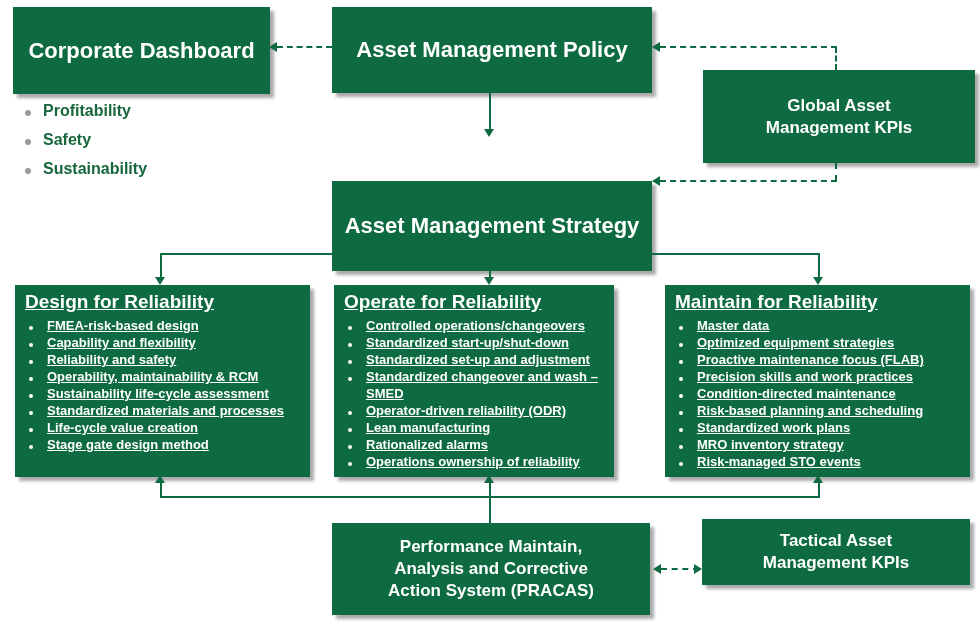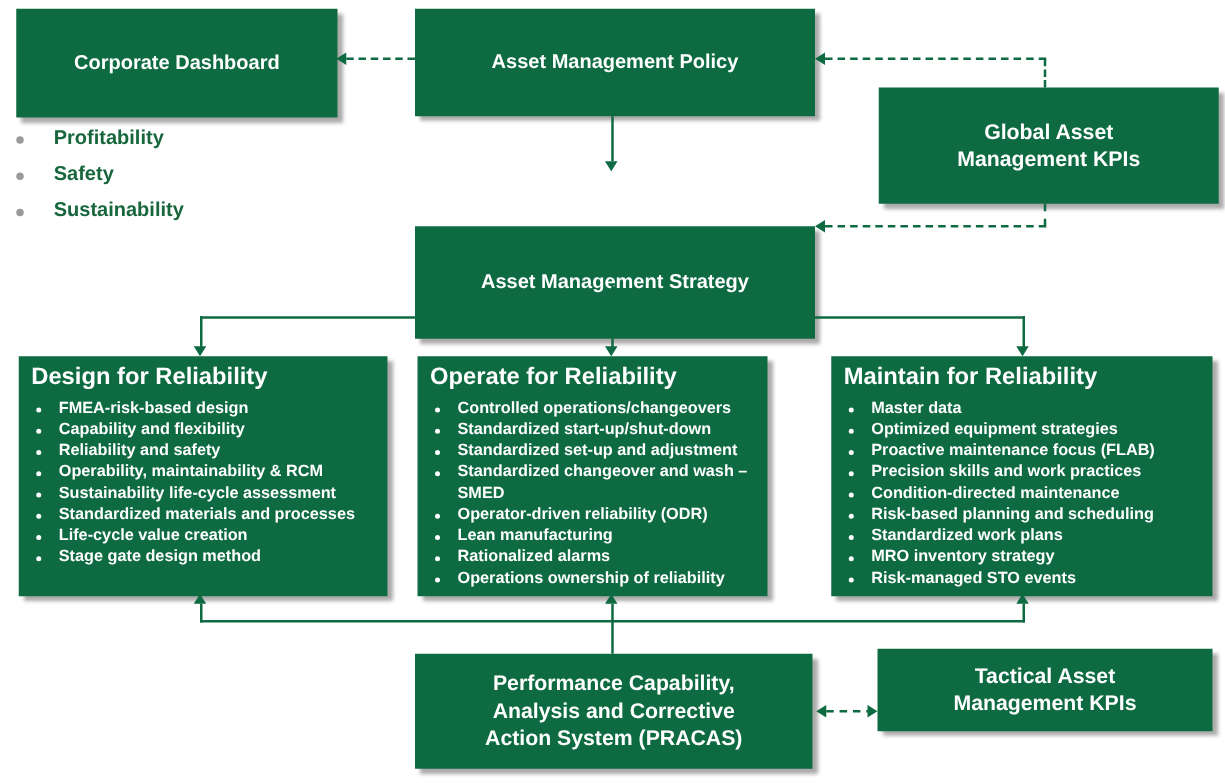--- a/index.html
+++ b/index.html
@@ -7,36 +7,37 @@
     position:relative;width:980px;height:626px;background:#ffffff;
     font-family:"Liberation Sans", sans-serif;font-weight:bold;overflow:hidden;
   }
   
   .gbox{
     position:absolute;background:#0E6B41;color:#ffffff;
     display:flex;flex-direction:column;align-items:center;justify-content:center;
     text-align:center;box-shadow:4px 4px 3px #ababab;
   }
   .gbox .line{white-space:nowrap;}
-  .t18{font-size:16px;}
+  .t18{font-size:22px;}
   .t17{font-size:17px;line-height:22px;}
   
   .colbox{
     position:absolute;background:#0E6B41;color:#ffffff;
     box-shadow:4px 4px 3px #ababab;box-sizing:border-box;
     padding:4px 14px 0 10px;
+    text-decoration:underline;
   }
   .col-title{font-size:19px;line-height:26px;margin-bottom:2px;}
   .col-list .li{display:flex;font-size:13px;line-height:17px;}
   .col-list .dotcell{flex:0 0 18px;padding-left:4px;}
   .col-list .dot{display:inline-block;width:4px;height:4px;border-radius:50%;background:#ffffff;margin-top:7px;}
   .col-list .txt{flex:1;}
   
   .kpi-list{position:absolute;left:10px;top:102px;width:270px;}
-  .kpi-list .li{display:flex;font-size:16px;line-height:17px;margin-bottom:12px;color:#17663C;}
+  .kpi-list .li{display:flex;font-size:16px;line-height:17px;margin-bottom:12px;color:#17663C;text-align:center;}
   .kpi-list .dotcell{flex:0 0 30px;padding-left:3px;}
   .kpi-list .dot{display:inline-block;width:6px;height:6px;border-radius:50%;background:#9a9a9a;margin-top:6px;}
   
   .vline{position:absolute;width:2px;background:#0E6B41;}
   .hline{position:absolute;height:2px;background:#0E6B41;}
   .vdash{position:absolute;width:0;border-left:2px dashed #0E6B41;}
   .hdash{position:absolute;height:0;border-top:2px dashed #0E6B41;}
   .arr{position:absolute;width:0;height:0;}
   .arr-down{border-left:5px solid transparent;border-right:5px solid transparent;border-top:8px solid #0E6B41;}
   .arr-up{border-left:5px solid transparent;border-right:5px solid transparent;border-bottom:8px solid #0E6B41;}
@@ -192,21 +193,21 @@
           <span class="txt">MRO inventory strategy</span>
         </div>
         <div class="li">
           <span class="dotcell"><span class="dot"></span></span>
           <span class="txt">Risk-managed STO events</span>
         </div>
       </div>
   </div>
 
   <div class="gbox t17" style="left:332px;top:523px;width:318px;height:92px;">
-      <div class="line">Performance Capability,</div>
+      <div class="line">Performance Maintain,</div>
       <div class="line">Analysis and Corrective</div>
       <div class="line">Action System (PRACAS)</div>
     </div>
 
   <div class="gbox t17" style="left:702px;top:519px;width:268px;height:66px;">
       <div class="line">Tactical Asset</div>
       <div class="line">Management KPIs</div>
     </div>
 
   <div class="vline" style="left:489px;top:93px;height:36px;"></div>

